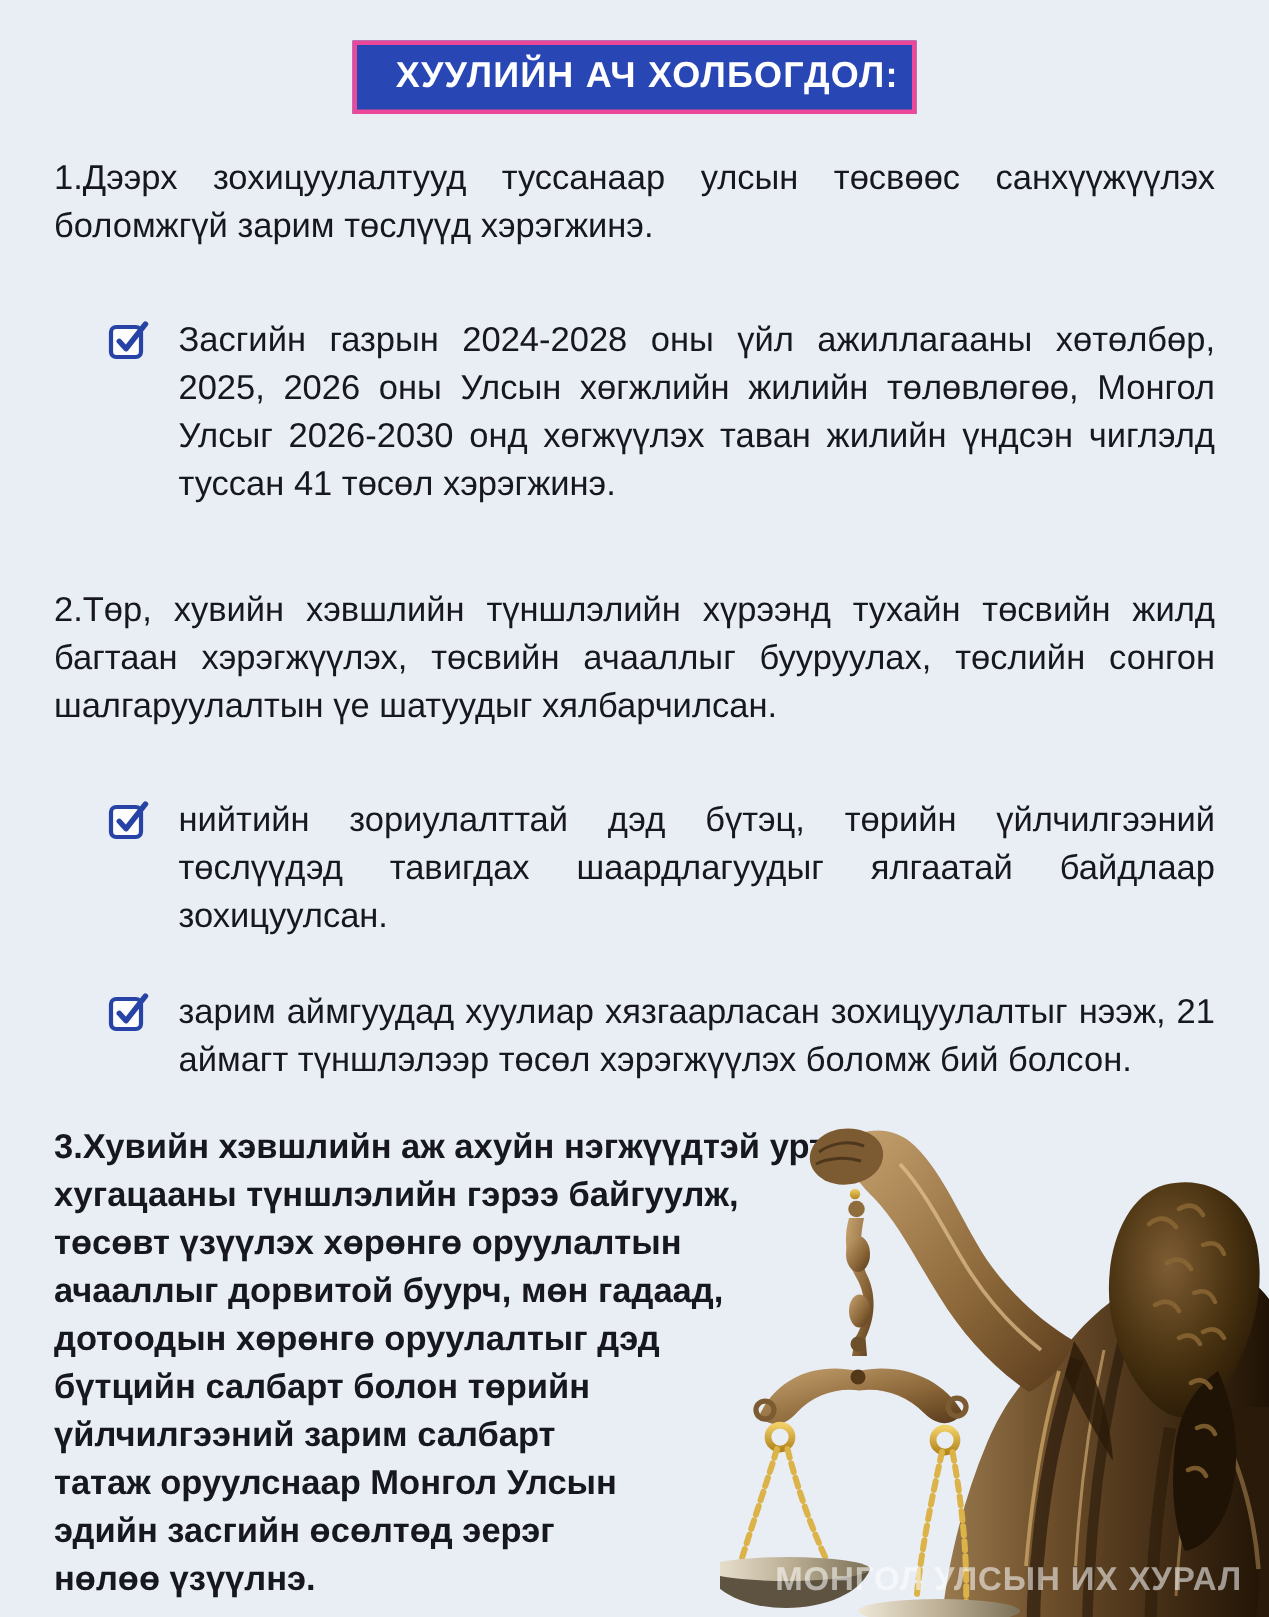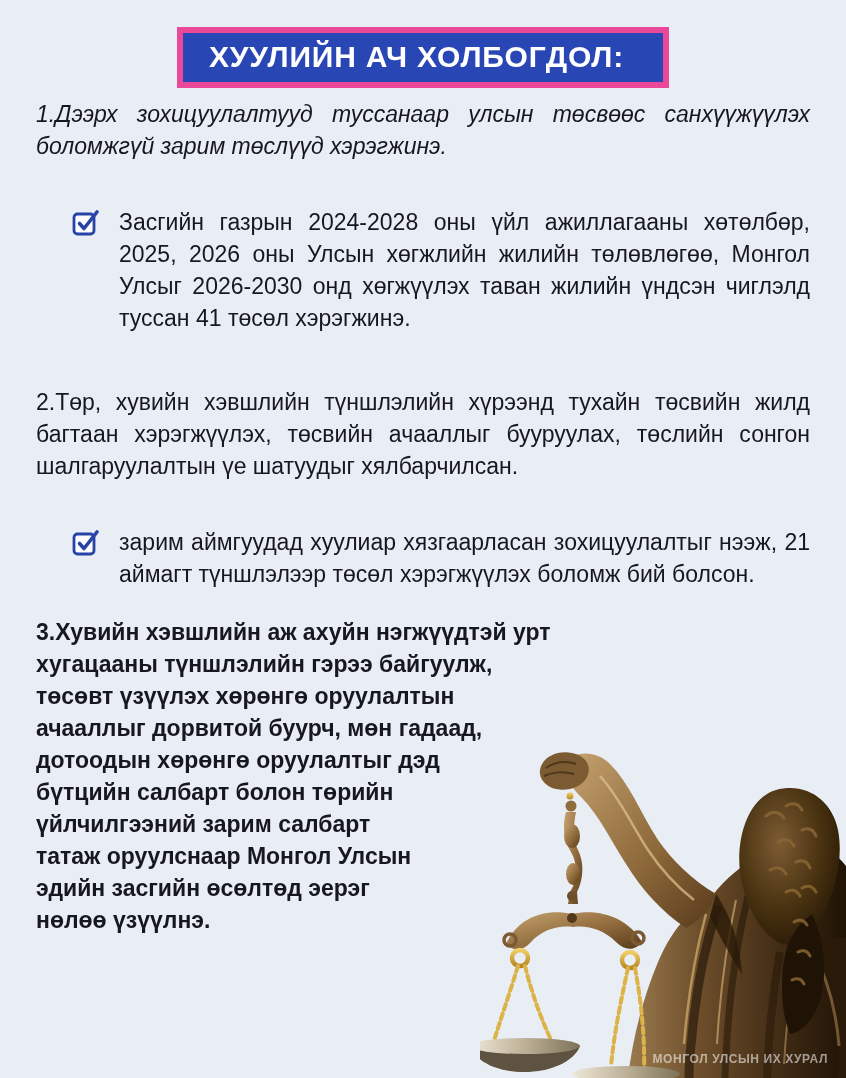--- a/index.html
+++ b/index.html
@@ -14,38 +14,38 @@
     width: 846px;
     height: 1078px;
     background: #e9edf4;
     padding: 0 36px;
     color: #17181f;
   }
   .badge-row { padding-top: 27px; text-align: center; }
   .badge {
     display: inline-block;
     background: #2946b5;
-    border: 6px solid #ec4899;
+    border: 3px solid #ec4899;
     color: #ffffff;
-    font-size: 30px;
+    font-size: 24px;
     font-weight: 700;
     letter-spacing: 0.8px;
-    padding: 7px 39px 8px 26px;
+    padding: 7px 9px 8px 26px;
   }
   .para {
     font-size: 23px;
     line-height: 32px;
     color: #17181f;
   }
   .justify { text-align: justify; text-justify: inter-word; }
-  .para-1 { margin-top: 10px; font-style: italic; }
+  .para-1 { margin-top: 26px; }
   .para-2 { margin-top: 52px; }
   .bullets { margin-top: 30px; padding-left: 36px; }
   .bullet { display: flex; align-items: flex-start; gap: 19px; margin-top: 44px; }
-  .bullet + .bullet { margin-top: 32px; font-style: italic; }
+  .bullet + .bullet { margin-top: 32px; }
   .check {
     flex: 0 0 28px;
     width: 28px; height: 30px;
     margin-top: 2px;
   }
   .btext { flex: 1; font-size: 23px; line-height: 32px; text-align: justify; }
   .para3-wrap { margin-top: 26px; position: relative; font-weight: bold; }
   .statue-spacer {
     float: right;
     width: 420px;
@@ -59,21 +59,21 @@
     bottom: 0;
     width: 366px;
     height: 332px;
     pointer-events: none;
   }
   .watermark {
     position: absolute;
     right: 18px;
     bottom: 12px;
     color: rgba(255,255,255,0.55);
-    font-size: 12px;
+    font-size: 22px;
     font-weight: 700;
     letter-spacing: 0.6px;
     z-index: 3;
   }
 </style>
 </head>
 <body>
 
 <div class="page">
 
@@ -98,20 +98,29 @@
   <p class="para justify para-2">2.Төр, хувийн хэвшлийн түншлэлийн хүрээнд тухайн төсвийн жилд багтаан хэрэгжүүлэх, төсвийн ачааллыг бууруулах, төслийн сонгон шалгаруулалтын үе шатуудыг хялбарчилсан.</p>
 
   <div class="bullets">
     <div class="bullet">
       <span class="check">
         <svg viewBox="0 0 28 30" width="28" height="30">
           <rect x="2" y="6" width="20" height="20" rx="3.5" fill="#fdfdfd" stroke="#2743a6" stroke-width="2.8"></rect>
           <path d="M7.5 15.5 L12 20.5 L25 4" stroke="#2743a6" stroke-width="3.6" fill="none" stroke-linecap="round" stroke-linejoin="round"></path>
         </svg>
       </span>
+      <span class="btext">нийтийн зориулалттай дэд бүтэц, төрийн үйлчилгээний төслүүдэд тавигдах шаардлагуудыг ялгаатай байдлаар зохицуулсан.</span>
+    </div>
+    <div class="bullet">
+      <span class="check">
+        <svg viewBox="0 0 28 30" width="28" height="30">
+          <rect x="2" y="6" width="20" height="20" rx="3.5" fill="#fdfdfd" stroke="#2743a6" stroke-width="2.8"></rect>
+          <path d="M7.5 15.5 L12 20.5 L25 4" stroke="#2743a6" stroke-width="3.6" fill="none" stroke-linecap="round" stroke-linejoin="round"></path>
+        </svg>
+      </span>
       <span class="btext">зарим аймгуудад хуулиар хязгаарласан зохицуулалтыг нээж, 21 аймагт түншлэлээр төсөл хэрэгжүүлэх боломж бий болсон.</span>
     </div>
   </div>
 
   <div class="para3-wrap">
     <div class="statue-spacer"></div>
     <p class="para">3.Хувийн хэвшлийн аж ахуйн нэгжүүдтэй урт хугацааны түншлэлийн гэрээ байгуулж, төсөвт үзүүлэх хөрөнгө оруулалтын ачааллыг дорвитой буурч, мөн гадаад, дотоодын хөрөнгө оруулалтыг дэд бүтцийн салбарт болон төрийн үйлчилгээний зарим салбарт татаж оруулснаар Монгол Улсын эдийн засгийн өсөлтөд эерэг нөлөө үзүүлнэ.</p>
   </div>
 
   <div class="statue">

